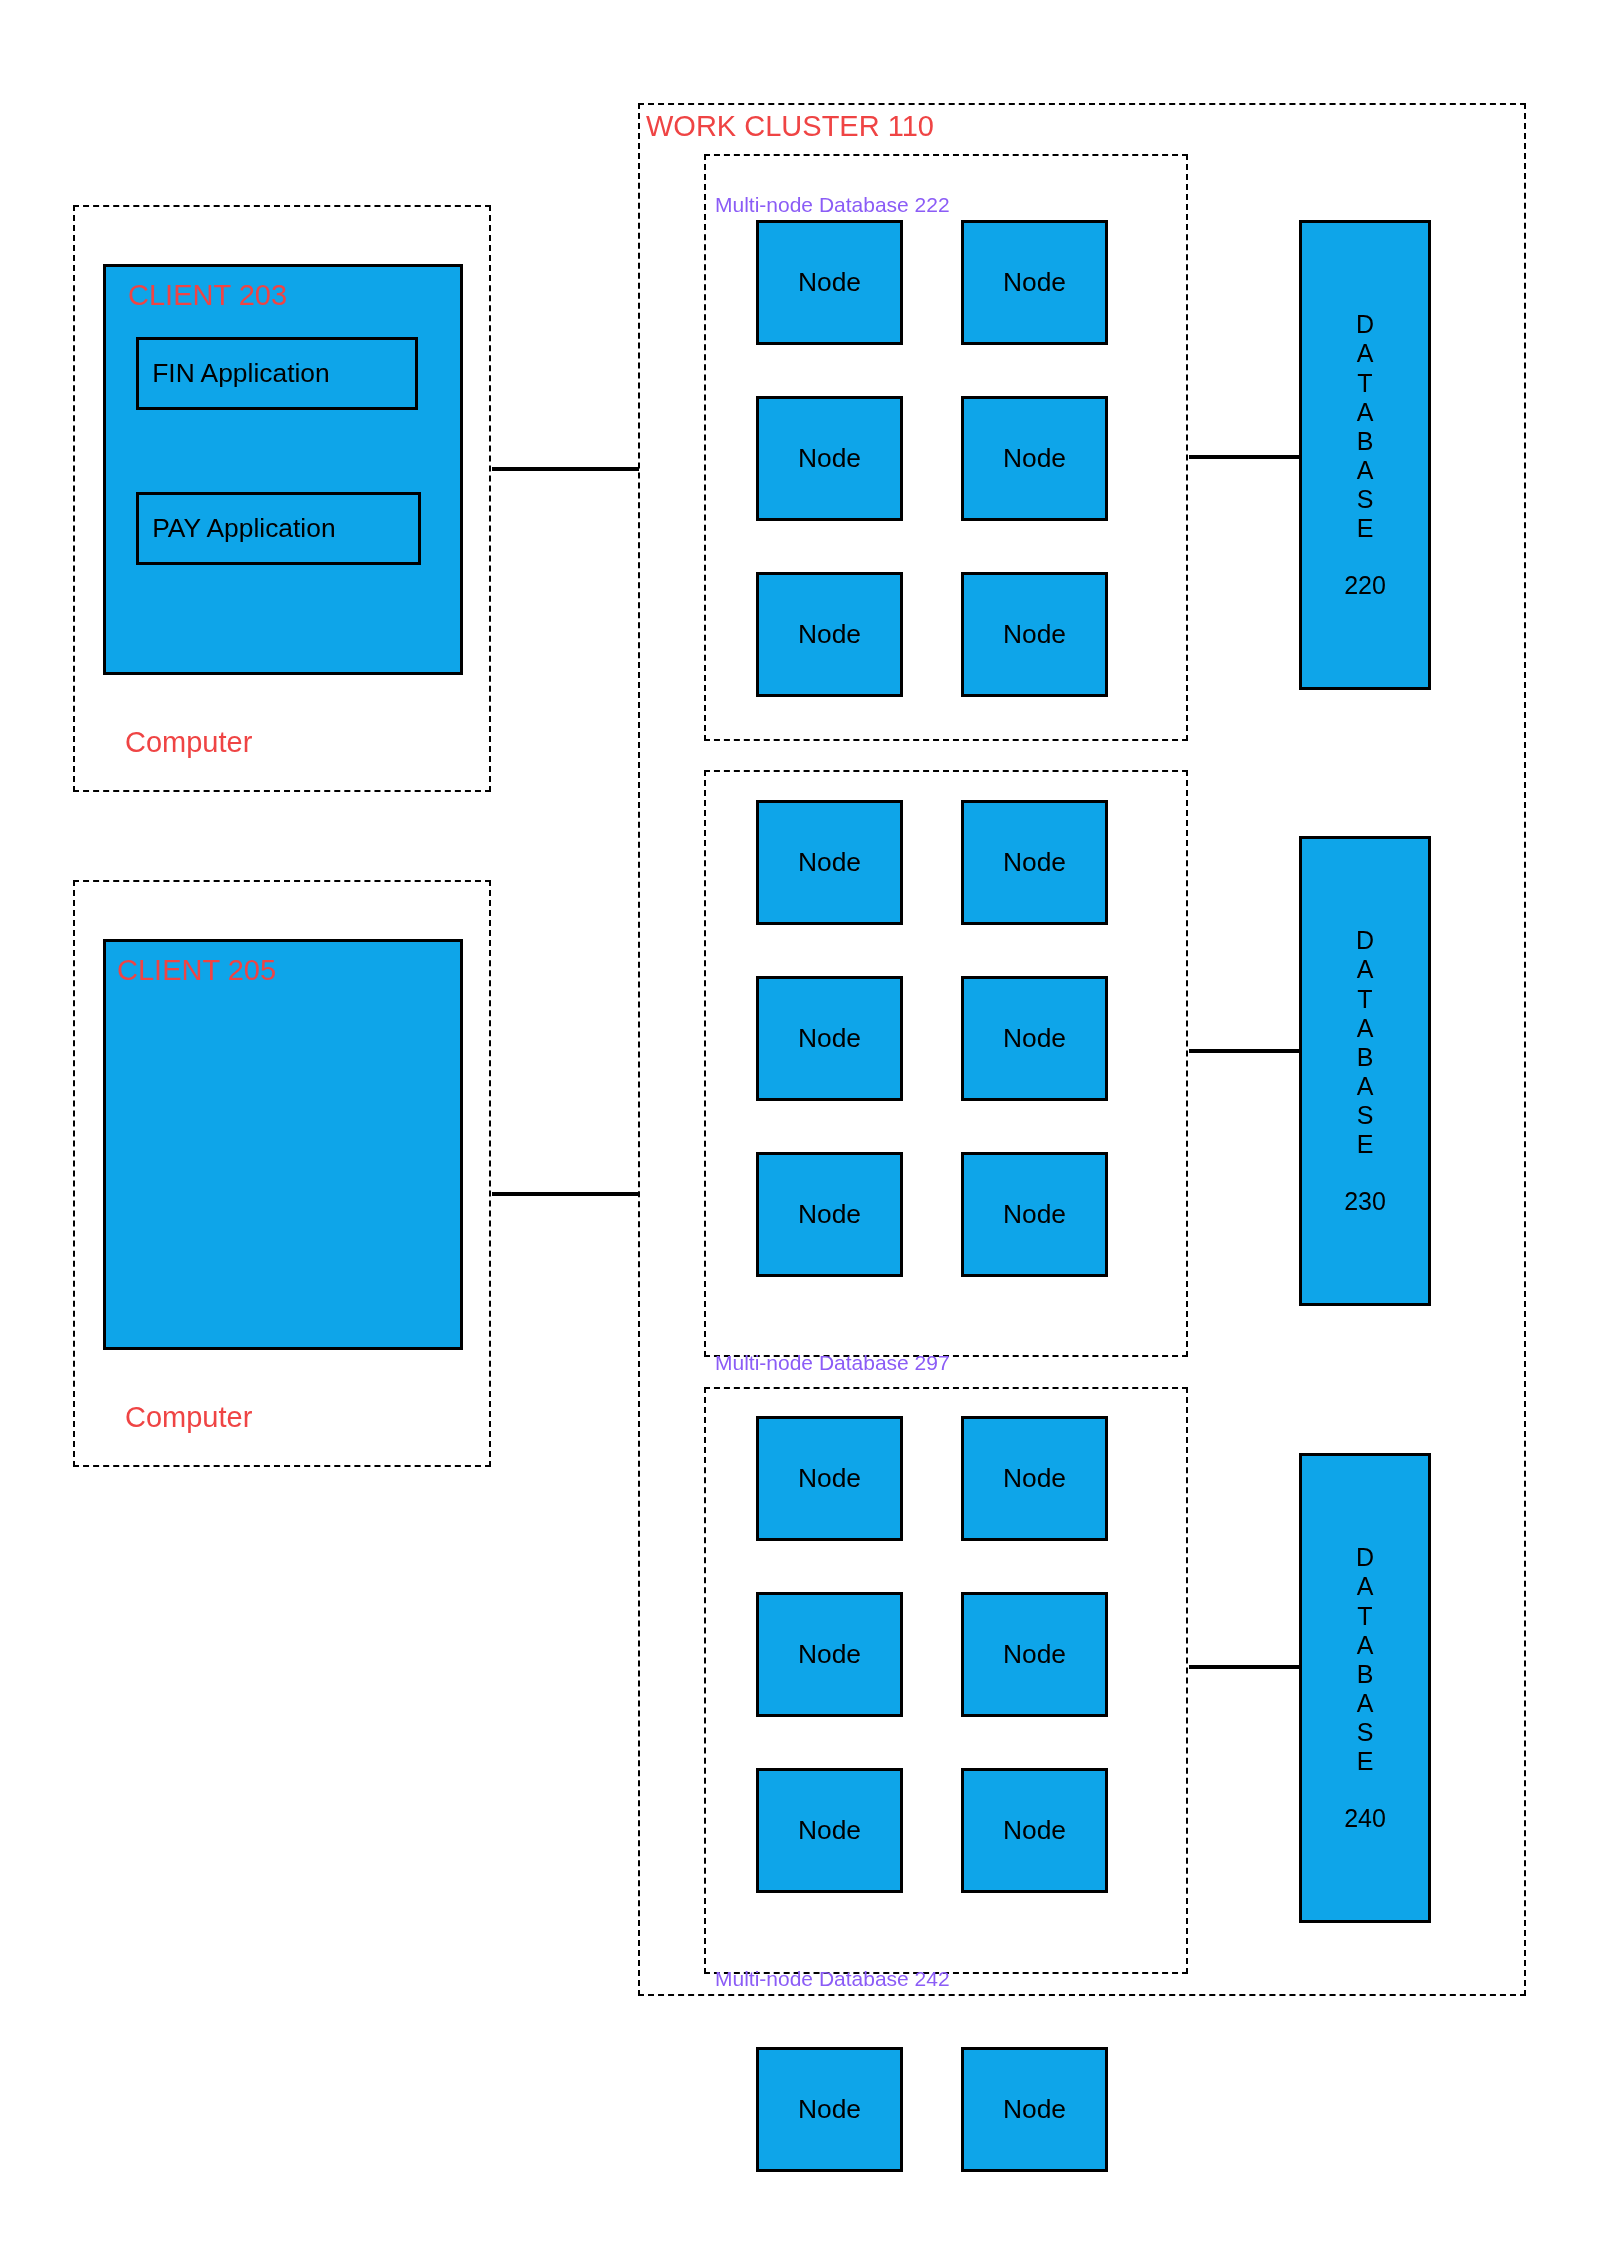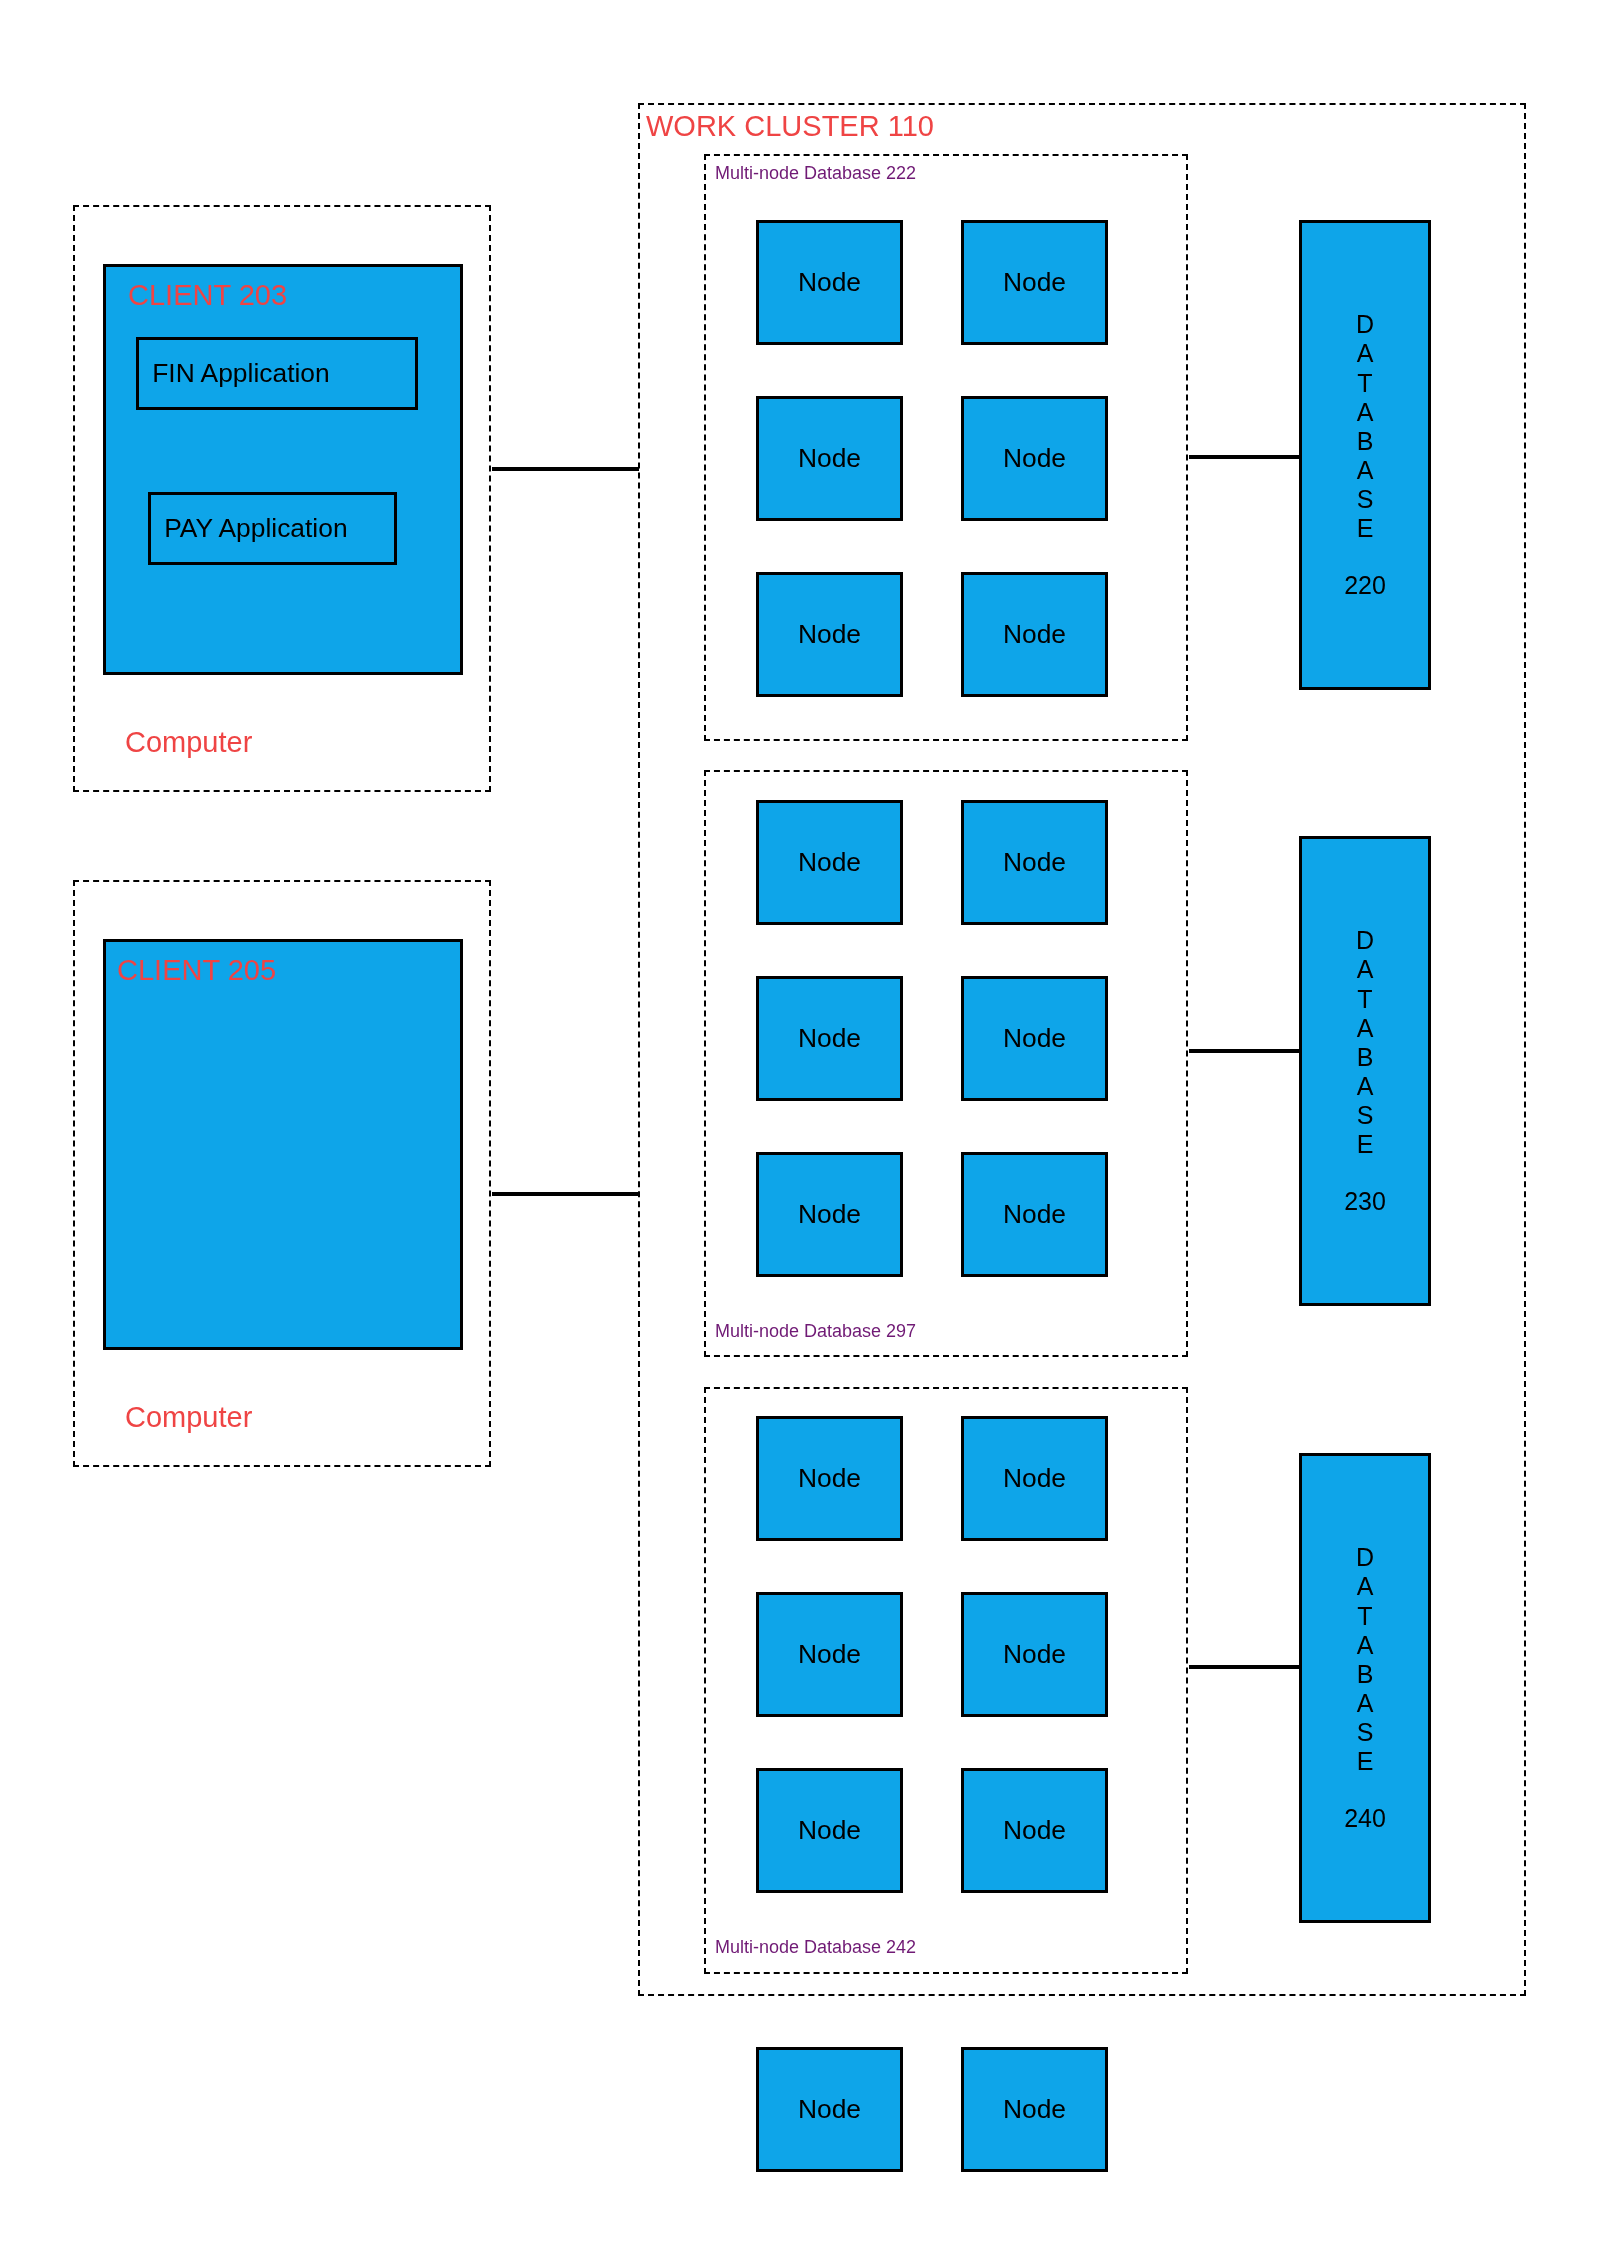--- a/index.html
+++ b/index.html
@@ -26,22 +26,23 @@
     align-items: center;
     justify-content: center;
   }
   .label {
     position: absolute;
     font-size: 29px;
     color: #ef4444;
   }
   .label-sm {
     position: absolute;
-    font-size: 18px;
-    color: #701a75;
+    font-size: 21px;
+    color: #8b5cf6;
+    margin-top: 30px;
   }
   .node-label {
     font-size: 26.4px;
   }
   .db-vert {
     display: flex;
     flex-direction: column;
     align-items: center;
     justify-content: center;
     gap: 2.9px;
@@ -174,21 +175,21 @@
     <span class="db-num">240</span>
   </div>
   <div class="hline" style="left:1189px; top:1665px; width:110px;"></div>
 
   <div class="dashed-box" style="left:73px; top:205px; width:418px; height:587px;"></div>
   <div class="solid-box" style="left:103px; top:264px; width:360px; height:411px; display:block;"></div>
   <div class="label" style="left:128px; top:279px;">CLIENT 203</div>
   <div class="solid-box" style="left:136px; top:337px; width:282px; height:73px; justify-content:flex-start; padding-left:13.2px;">
     <span class="node-label">FIN Application</span>
   </div>
-  <div class="solid-box" style="left:148px; top:492px; width:249px; height:73px; justify-content:flex-start; padding-left:13.2px;text-align:center;">
+  <div class="solid-box" style="left:136px; top:492px; width:285px; height:73px; justify-content:flex-start; padding-left:13.2px;text-align:center;">
     <span class="node-label">PAY Application</span>
   </div>
   <div class="label" style="left:125px; top:726px;">Computer</div>
 
   <div class="dashed-box" style="left:73px; top:880px; width:418px; height:587px;"></div>
   <div class="solid-box" style="left:103px; top:939px; width:360px; height:411px; display:block;"></div>
   <div class="label" style="left:117px; top:954px;">CLIENT 205</div>
   <div class="label" style="left:125px; top:1401px;">Computer</div>
 
   <div class="hline" style="left:492px; top:467px; width:147px;"></div>

